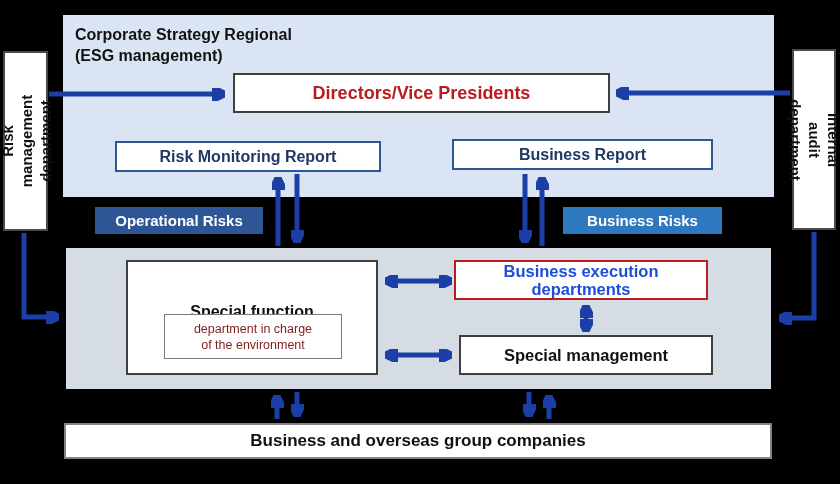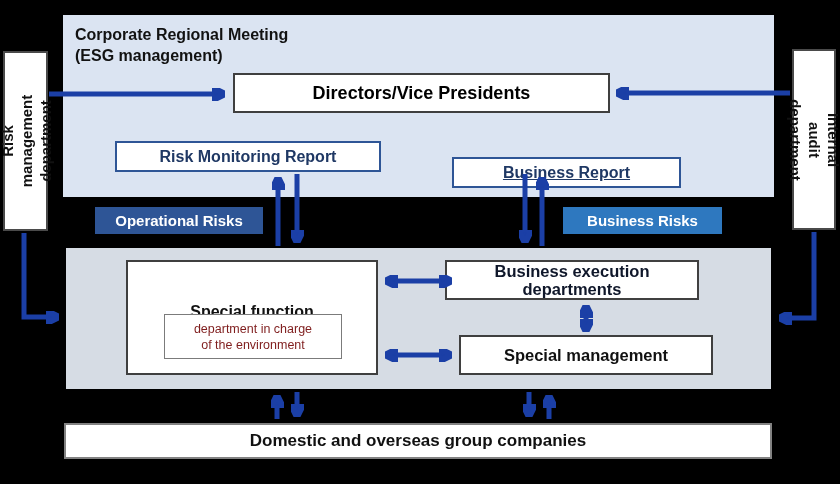--- a/index.html
+++ b/index.html
@@ -12,39 +12,39 @@
   #lower-panel  { left:66px; top:248px; width:705px; height:141px; background:#d6dce4; }
 
   .box { position:absolute; background:#fff; box-sizing:border-box;
          display:flex; align-items:center; justify-content:center;
          text-align:center; white-space:pre-line; }
 
   #panel-title { position:absolute; left:12px; top:9px; font-size:16px; line-height:21px;
                  font-weight:bold; color:#121212; white-space:pre-line; }
 
   #directors-box { left:170px; top:58px; width:377px; height:40px;
-                   border:2px solid #3f3f3f; font-weight:bold; font-size:18px; color:#000000; }
+                   border:2px solid #3f3f3f; font-weight:bold; font-size:18px; color:#b91c1c; }
 
   .report-box { border:2px solid #2e5596; font-weight:bold; font-size:16px; color:#1f3864;justify-content:center; }
   #risk-monitoring-report-box { left:52px;  top:126px; width:266px; height:31px; }
-  #business-report-box        { left:389px; top:142px; width:229px; height:31px;text-decoration:underline; }
+  #business-report-box        { left:389px; top:124px; width:261px; height:31px; }
 
   .badge { position:absolute; display:flex; align-items:center; justify-content:center;
            color:#fff; font-weight:bold; font-size:15px; }
   #operational-risks-badge { left:95px;  top:207px; width:168px; height:27px; background:#2e5596; }
   #business-risks-badge    { left:563px; top:207px; width:159px; height:27px; background:#2e78bf; }
 
   #special-function-box { left:60px; top:12px; width:252px; height:115px;
         border:2px solid #3f3f3f; font-weight:bold; font-size:16px; line-height:19px; color:#111;
         display:block; padding-top:21px; }
   #environment-box { left:36px; top:52px; width:178px; height:45px;
         border:1.5px solid #7b7b7b; font-weight:normal; font-size:12.5px; line-height:16px; color:#7f1d1d; }
 
-  #business-execution-box { left:379px; top:12px;  width:254px; height:40px;
-        border:2px solid #404040; font-weight:bold; font-size:16.5px; line-height:18px; color:#0f172a; }
+  #business-execution-box { left:388px; top:12px;  width:254px; height:40px;
+        border:2px solid #b91c1c; font-weight:bold; font-size:16.5px; line-height:18px; color:#1d4ed8; }
   #regional-management-box { left:393px; top:87px; width:254px; height:40px;
         border:2px solid #3f3f3f; font-weight:bold; font-size:16.5px; color:#111; }
 
   #group-companies-bar { left:64px; top:423px; width:708px; height:36px;
         border:2px solid #828282; font-weight:bold; font-size:17px; color:#111; }
 
   .vbox { position:absolute; background:#fff; border:2px solid #4a4a4a; box-sizing:border-box; }
   #risk-management-department-box { left:3px;  top:51px; width:45px; height:180px; }
   #internal-audit-department-box  { left:792px; top:49px; width:44px; height:181px; }
   .vtext { position:absolute; top:50%; left:50%; white-space:pre-line; text-align:center;
@@ -54,21 +54,21 @@
 
   #arrows-layer { position:absolute; left:0; top:0; pointer-events:none; }
   #arrows-layer path { stroke:#1b3fa6; stroke-width:5; fill:none; }
 </style>
 </head>
 <body>
 
 <div id="canvas">
 
   <div id="top-panel" class="panel">
-    <div id="panel-title">Corporate Regional Meeting
+    <div id="panel-title">Corporate Strategy Regional
 (ESG management)</div>
 
     <div id="directors-box" class="box">
       <span>Directors/Vice Presidents</span>
     </div>
 
     <div id="risk-monitoring-report-box" class="box report-box">
       <span>Risk Monitoring Report</span>
     </div>
 
@@ -108,21 +108,21 @@
       <span>Business execution
 departments</span>
     </div>
 
     <div id="regional-management-box" class="box">
       <span>Special management</span>
     </div>
   </div>
 
   <div id="group-companies-bar" class="box">
-    <span>Domestic and overseas group companies</span>
+    <span>Business and overseas group companies</span>
   </div>
 
   <svg id="arrows-layer" width="840" height="484" viewBox="0 0 840 484">
     <defs>
       <marker id="ah" viewBox="0 0 10 10" refX="8" refY="5" markerUnits="strokeWidth" markerWidth="2.6" markerHeight="2.6" orient="auto-start-reverse">
         <path d="M0,0 L10,5 L0,10 z" fill="#1b3fa6" stroke="none"></path>
       </marker>
     </defs>
 
     <path d="M49,94 H222" marker-end="url(#ah)"></path>

